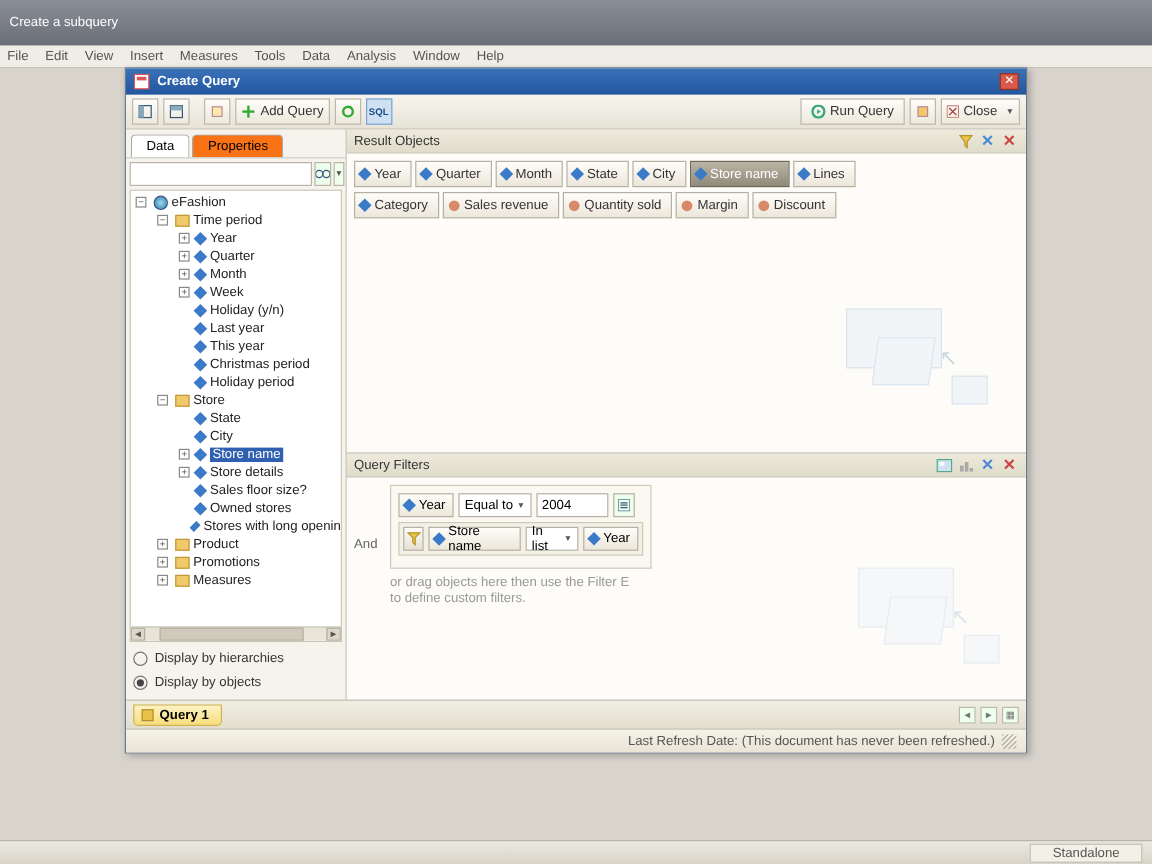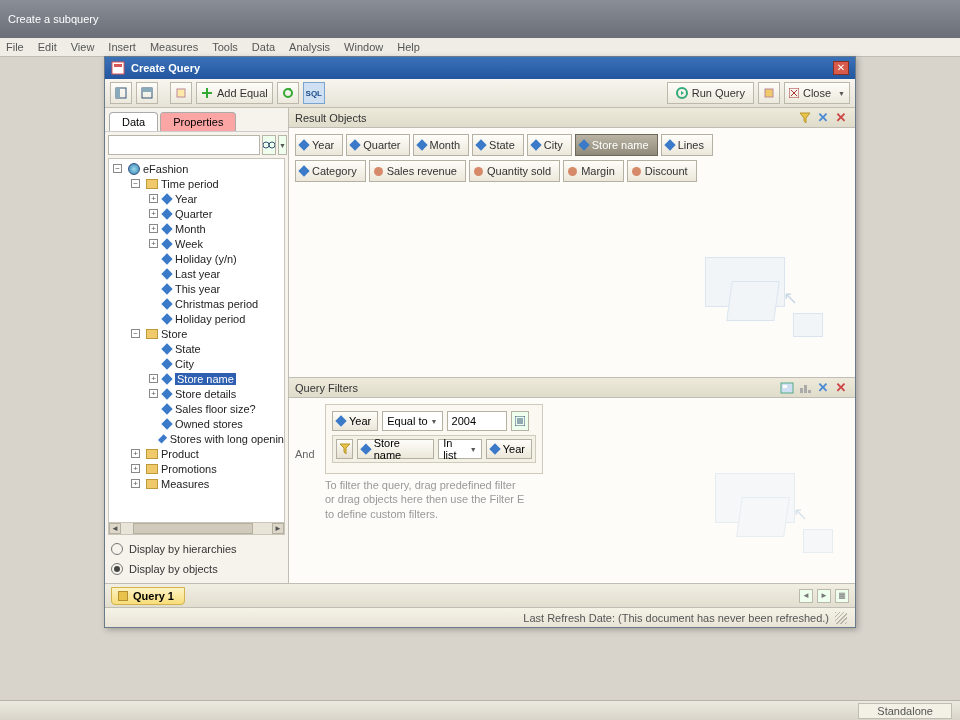--- a/index.html
+++ b/index.html
@@ -18,21 +18,21 @@
 .tb-btn { border: 1px solid #bcb8ab; background: linear-gradient(#fefdf9,#ece8dc); padding: 2px 4px; display: flex; align-items: center; gap: 4px; height: 22px; cursor: pointer; color: #333; }
 .tb-btn.icon-only { width: 22px; justify-content: center; }
 .tb-sep { width: 4px; }
 .tb-spacer { flex: 1; }
 .tb-btn.run { padding: 2px 8px; }
 
 .modal-body { flex: 1; display: flex; min-height: 0; }
 
 .left-col { width: 184px; border-right: 1px solid #c0bdb4; display: flex; flex-direction: column; background: #f5f3ec; }
 .tabs { display: flex; padding: 4px 4px 0; gap: 2px; }
-.tab { border: 1px solid #aaa; border-bottom: none; padding: 3px 12px; background: #fca5a5; border-radius: 4px 4px 0 0; cursor: pointer;}
+.tab { border: 1px solid #aaa; border-bottom: none; padding: 3px 12px; background: #f97316; border-radius: 4px 4px 0 0; cursor: pointer;}
 .tab.active { background: #fff; font-weight: normal; }
 .search-row { display: flex; padding: 3px; gap: 2px; border-top: 1px solid #ccc; }
 .search-input { flex: 1; border: 1px solid #b8b4a8; background: #fff; height: 20px; padding: 0 4px; }
 .binoc { width: 20px; height: 20px; border: 1px solid #b8b4a8; background: #efe; display:flex; align-items:center; justify-content:center; }
 .dd { width: 14px; height: 20px; border: 1px solid #b8b4a8; background: #efe; display:flex; align-items:center; justify-content:center; }
 
 .tree-wrap { flex: 1; overflow: hidden; background: #fff; border: 1px solid #c9c5b8; margin: 0 3px; position: relative; }
 .tree { position: absolute; inset: 0 0 12px 0; overflow: hidden; padding: 2px 0; }
 .tree-node { display: flex; align-items: center; height: 15px; color: #222; white-space: nowrap; }
 .sq { width: 9px; height: 9px; border: 1px solid #888; margin-right: 3px; display: inline-flex; align-items: center; justify-content: center; font-size: 8px; line-height: 1; color: #555; background: #fff; }
@@ -147,21 +147,21 @@
     <div class="tb-btn icon-only">
         <svg width="12" height="12">
           <rect x="2" y="2" width="8" height="8" fill="#ffe9a8" stroke="#b89"></rect>
         </svg>
       </div>
     <div class="tb-btn">
       <svg width="12" height="12">
           <rect x="5" y="1" width="2" height="10" fill="#3a3"></rect>
           <rect x="1" y="5" width="10" height="2" fill="#3a3"></rect>
         </svg>
-      <span>Add Equal</span>
+      <span>Add Query</span>
     </div>
     <div class="tb-btn icon-only">
         <svg width="12" height="12">
           <circle cx="6" cy="6" r="4" fill="none" stroke="#3a3" stroke-width="2"></circle>
           <path d="M6 2 L9 1 L8 4 Z" fill="#3a3"></path>
         </svg>
       </div>
     <div class="tb-btn icon-only" style="background:#cfe0f3;border-color:#7aa4d0;color:#1a4d88;font-size:8px;font-weight:bold">SQL</div>
     <div class="tb-spacer"></div>
     <div class="tb-btn run">
@@ -465,21 +465,20 @@
                   <span>In list</span>
                   <span class="caret">▼</span>
                 </div>
               <div class="pill">
                   <span class="diamond" style="margin:0"></span>
                   <span>Year</span>
                 </div>
             </div>
           </div>
           <div class="hint-text">
-            <div>To filter the query, drag predefined filter</div>
             <div>or drag objects here then use the Filter E</div>
             <div>to define custom filters.</div>
           </div>
           <div class="ghost-mark" style="right:20px; bottom:10px; opacity:.4">
             <div class="g1"></div>
               <div class="g2"></div>
               <div class="g3"></div>
               <div class="arrow">↖</div>
           </div>
 

